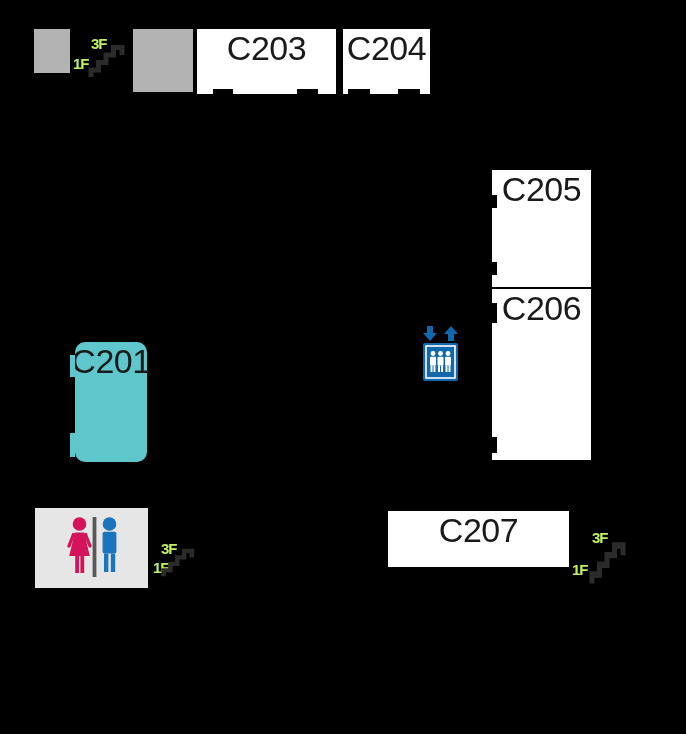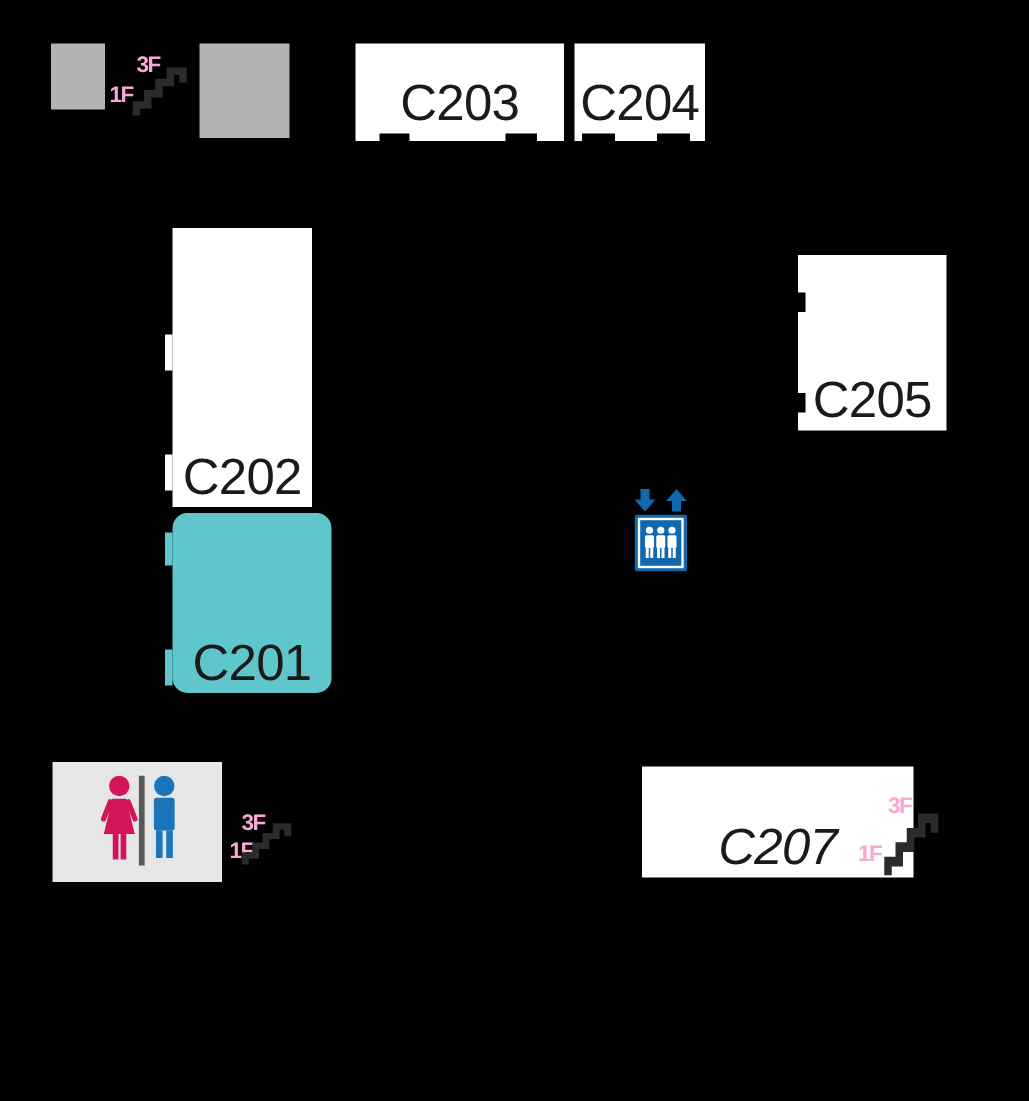--- a/index.html
+++ b/index.html
@@ -7,59 +7,58 @@
     position:relative;
     width:686px;height:734px;
     background:#000;
     overflow:hidden;
     font-family:"Liberation Sans", sans-serif;
   }
   
   .room{
     position:absolute;
     background:#fff;
-    display:flex;align-items:flex-end;justify-content:center;
+    display:flex;align-items:flex-start;justify-content:center;
     color:#1a1a1a;
     font-size:34px;
     letter-spacing:-0.5px;
     box-sizing:border-box;
-    margin-left:40px;
   }
   .room .notch{position:absolute;background:#000;}
   .room .tab{position:absolute;}
   #room-c203{left:197px;top:29px;width:139px;height:65px;padding-bottom:5px;}
   #room-c203 .n1{bottom:0;left:16px;width:20px;height:5px;}
   #room-c203 .n2{bottom:0;left:100px;width:21px;height:5px;}
   #room-c204{left:343px;top:29px;width:87px;height:65px;padding-bottom:5px;}
   #room-c204 .n1{bottom:0;left:5px;width:22px;height:5px;}
   #room-c204 .n2{bottom:0;left:55px;width:22px;height:5px;}
   #room-c202{left:75px;top:152px;width:93px;height:186px;}
   #room-c202 .t1{left:-5px;top:71px;width:5px;height:24px;background:#fff;}
   #room-c202 .t2{left:-5px;top:151px;width:5px;height:24px;background:#fff;}
-  #room-c201{left:75px;top:342px;width:106px;height:120px;background:#5fc7cc;border-radius:10px;}
+  #room-c201{left:75px;top:342px;width:72px;height:120px;background:#5fc7cc;border-radius:10px;}
   #room-c201 .t1{left:-5px;top:13px;width:5px;height:22px;background:#5fc7cc;}
   #room-c201 .t2{left:-5px;top:91px;width:5px;height:24px;background:#5fc7cc;}
   #room-c205{left:492px;top:170px;width:99px;height:117px;}
   #room-c205 .n1{left:0;top:25px;width:5px;height:13px;}
   #room-c205 .n2{left:0;top:92px;width:5px;height:13px;}
   #room-c206{left:492px;top:289px;width:99px;height:171px;}
   #room-c206 .n1{left:0;top:14px;width:5px;height:20px;}
   #room-c206 .n2{left:0;top:148px;width:5px;height:16px;}
   #room-c208{left:207px;top:511px;width:178px;height:78px;}
-  #room-c207{left:388px;top:511px;width:181px;height:74px;font-style:italic;}
+  #room-c207{left:388px;top:511px;width:181px;height:56px;}
   
   .grayblock{position:absolute;background:#b3b3b3;}
   #gray1{left:34px;top:29px;width:36px;height:44px;}
   #gray2{left:133px;top:29px;width:60px;height:63px;}
   
   .stairs{position:absolute;}
   .stairs .fl{
     position:absolute;
     font-weight:bold;font-size:15px;
-    color:#f9a8d4;letter-spacing:-1px;
+    color:#bef264;letter-spacing:-1px;
     line-height:1;
   }
   .stairs svg{position:absolute;}
   #stairs-a{left:72px;top:33px;width:64px;height:50px;}
   #stairs-a .fl3{left:19px;top:3px;}
   #stairs-a .fl1{left:1px;top:23px;}
   #stairs-a svg{left:14px;top:4px;}
   #stairs-b{left:151px;top:538px;width:56px;height:42px;}
   #stairs-b .fl3{left:10px;top:3px;}
   #stairs-b .fl1{left:2px;top:22px;}
@@ -97,33 +96,33 @@
     <span>C203</span>
     <div class="notch n1"></div>
     <div class="notch n2"></div>
   </div>
   <div id="room-c204" class="room">
     <span>C204</span>
     <div class="notch n1"></div>
     <div class="notch n2"></div>
   </div>
 
-  <div id="room-c202" class="room">
-    <span>C202</span>
-    <div class="tab t1"></div>
-    <div class="tab t2"></div>
-  </div>
   <div id="room-c201" class="room">
     <span>C201</span>
     <div class="tab t1"></div>
     <div class="tab t2"></div>
   </div>
 
   <div id="room-c205" class="room">
     <span>C205</span>
+    <div class="notch n1"></div>
+    <div class="notch n2"></div>
+  </div>
+  <div id="room-c206" class="room">
+    <span>C206</span>
     <div class="notch n1"></div>
     <div class="notch n2"></div>
   </div>
 
   <div id="elevator">
     <svg class="arrows" width="35" height="16" viewBox="0 0 35 16">
       <polygon points="4,0 10,0 10,7 14,7 7,15 0,7 4,7" fill="#1168ad"></polygon>
       <polygon points="25,15 31,15 31,8 35,8 28,0 21,8 25,8" fill="#1168ad"></polygon>
     </svg>
     <svg class="car" width="35" height="38" viewBox="0 0 35 38">

